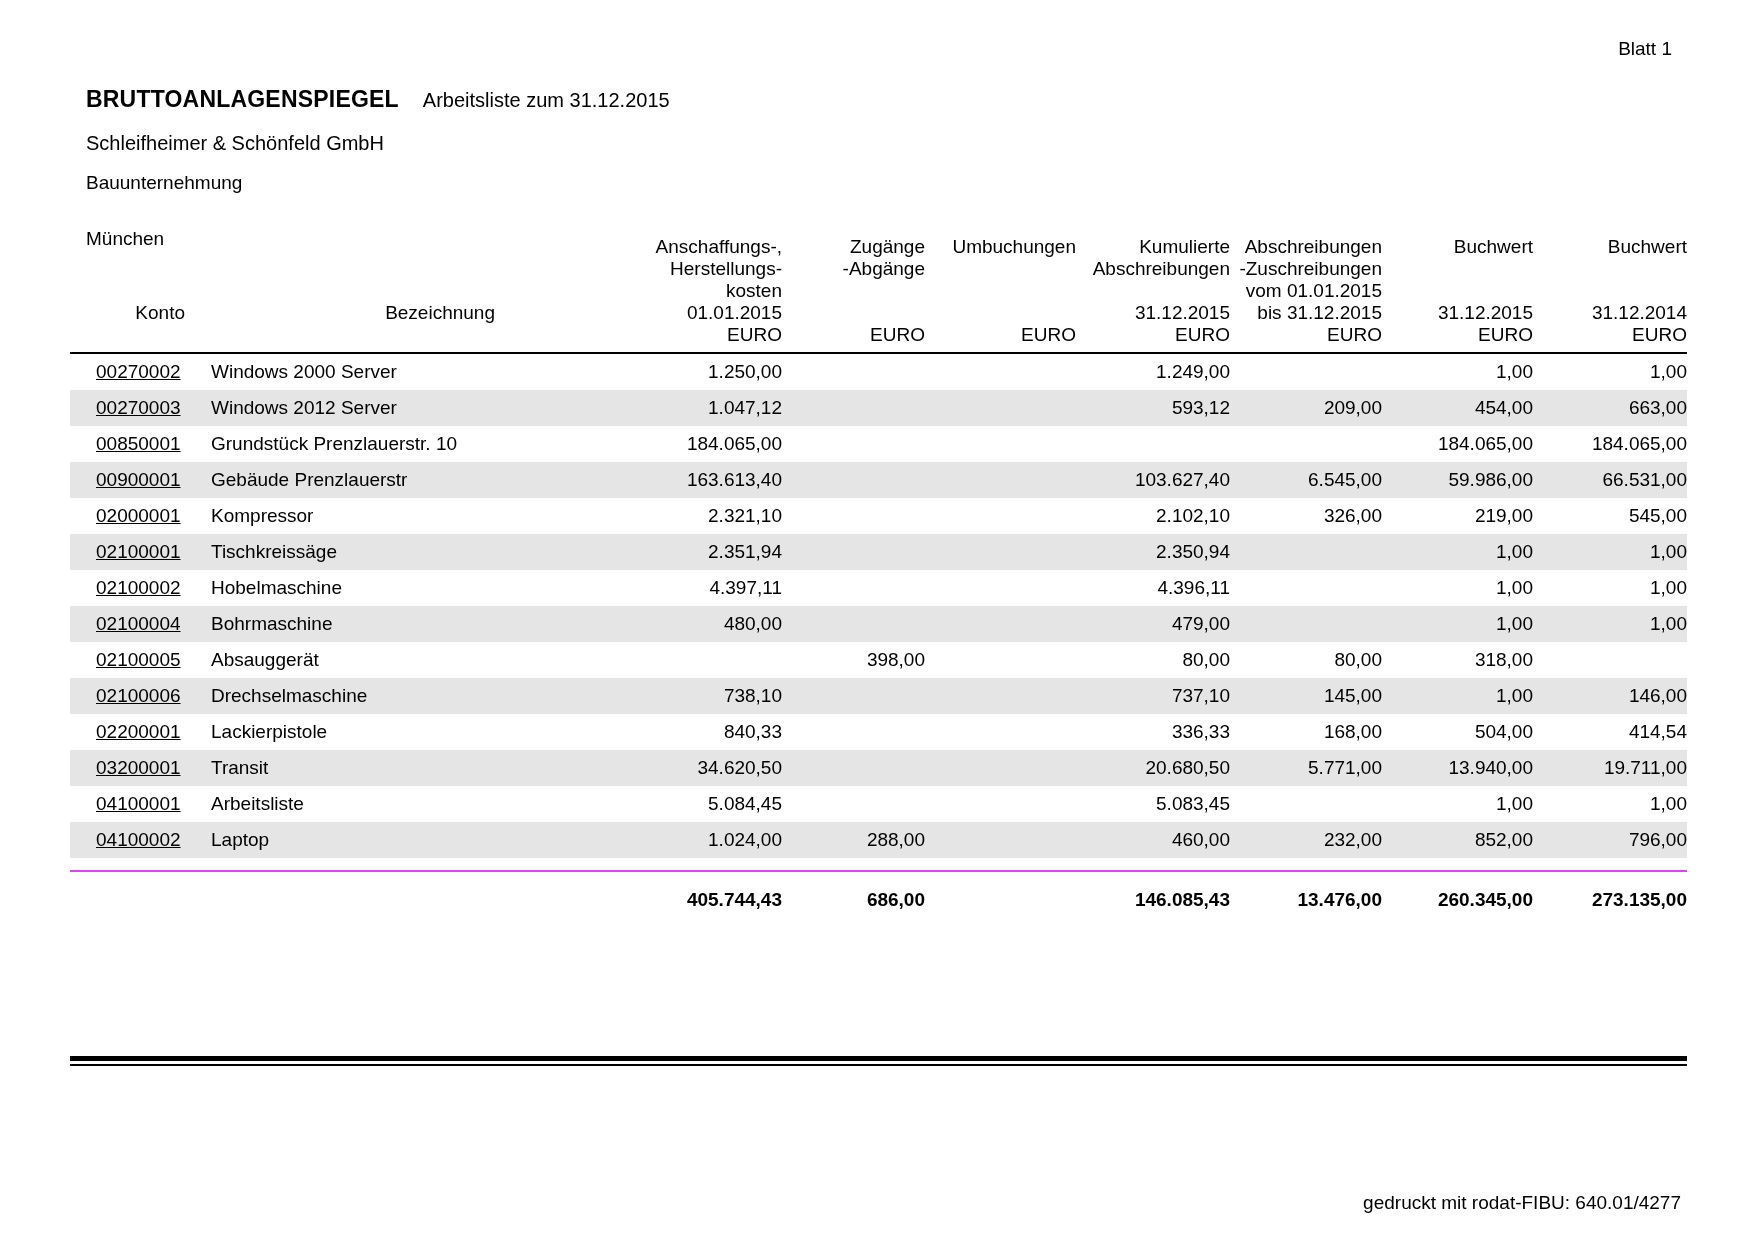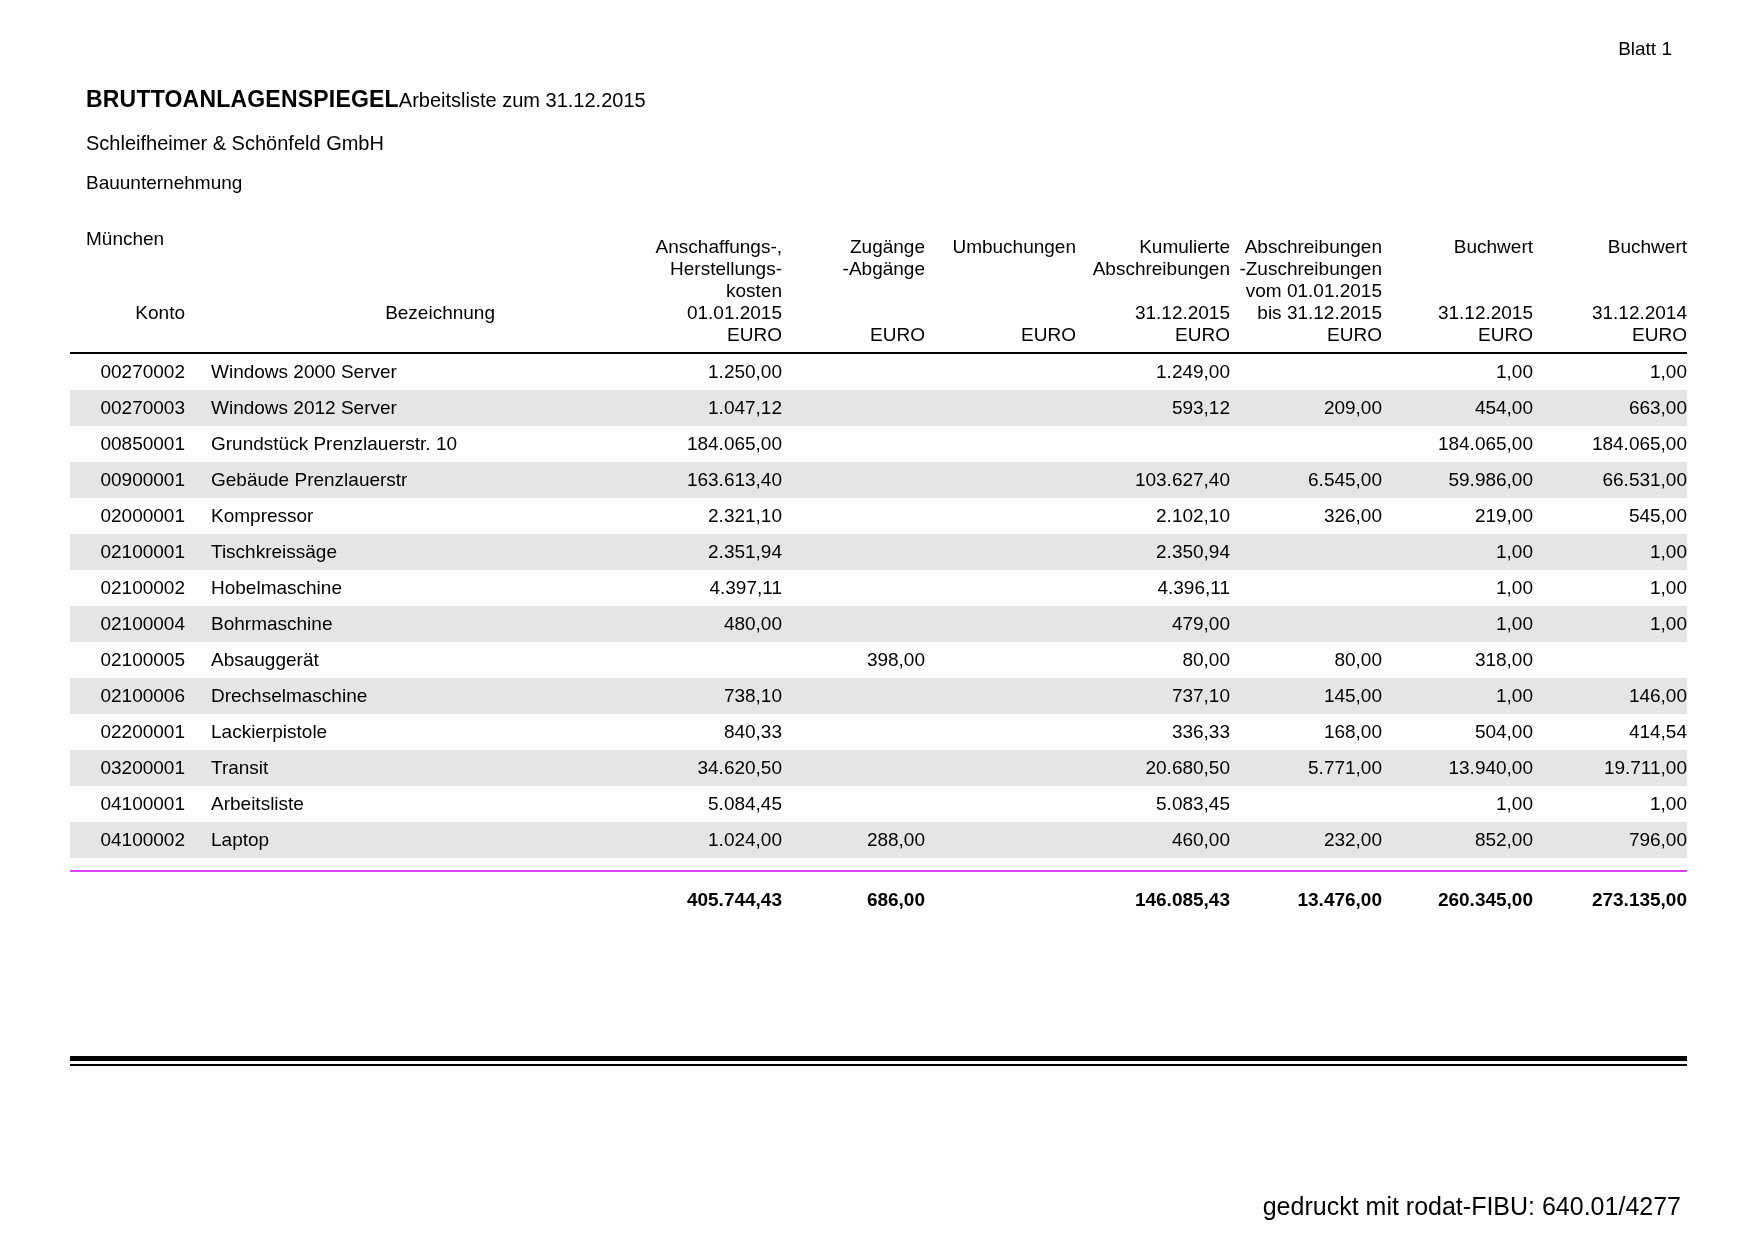--- a/index.html
+++ b/index.html
@@ -11,21 +11,21 @@
     -webkit-font-smoothing: antialiased;
   }
 
   .sheet-label {
     position: absolute; top: 38px; right: 82px;
     font-size: 19px;
   }
 
   .title-row {
     position: absolute; left: 86px; top: 86px;
-    display: flex; align-items: baseline; gap: 0;
+    display: flex; align-items: baseline; gap: 24px;
     white-space: nowrap;
   }
   .report-title { font-size: 23px; font-weight: bold; letter-spacing: 0.2px; }
   .report-subtitle { font-size: 20px; }
 
   .company-name { position: absolute; left: 86px; top: 132px; font-size: 20px; }
   .company-branch { position: absolute; left: 86px; top: 172px; font-size: 19px; }
   .company-city { position: absolute; left: 86px; top: 194px; font-size: 19px; margin-top: 34px; }
 
   .table-wrap { position: absolute; left: 70px; top: 236px; width: 1617px; }
@@ -52,21 +52,21 @@
   .asset-table tbody td {
     height: 36px;
     border-top: 3px solid transparent;
     border-bottom: 3px solid transparent;
     vertical-align: middle;
     white-space: nowrap;
     overflow: hidden;
   }
   .asset-table tbody tr:nth-child(even) td { background: #e5e5e5; }
 
-  .asset-table td.c-konto { padding-left: 26px; text-align: right; }
+  .asset-table td.c-konto { padding-left: 26px; text-align: left; text-decoration: underline; }
   .asset-table td.c-bez   { padding-left: 26px; text-align: left; }
   .asset-table td.c-num   { text-align: right; padding-right: 0; }
 
   .asset-table tfoot tr.gap td { height: 12px; }
   .asset-table tfoot tr.totals td {
     border-top: 2px solid #d946ef;
     height: 58px;
     font-weight: bold;
     vertical-align: middle;
     white-space: nowrap;
@@ -79,21 +79,21 @@
     position: absolute; left: 70px; top: 1056px; width: 1617px;
     border-top: 5px solid #000;
   }
   .double-rule-inner {
     margin-top: 3px;
     border-top: 2px solid #000;
   }
 
   .footer-note {
     position: absolute; right: 73px; top: 1192px;
-    font-size: 25px;
+    font-size: 19px;
     margin-left: 43px;
   }
 </style>
 </head>
 <body>
 
 <div class="sheet-label">Blatt 1</div>
 
 <div class="title-row">
   <span class="report-title">BRUTTOANLAGENSPIEGEL</span>

